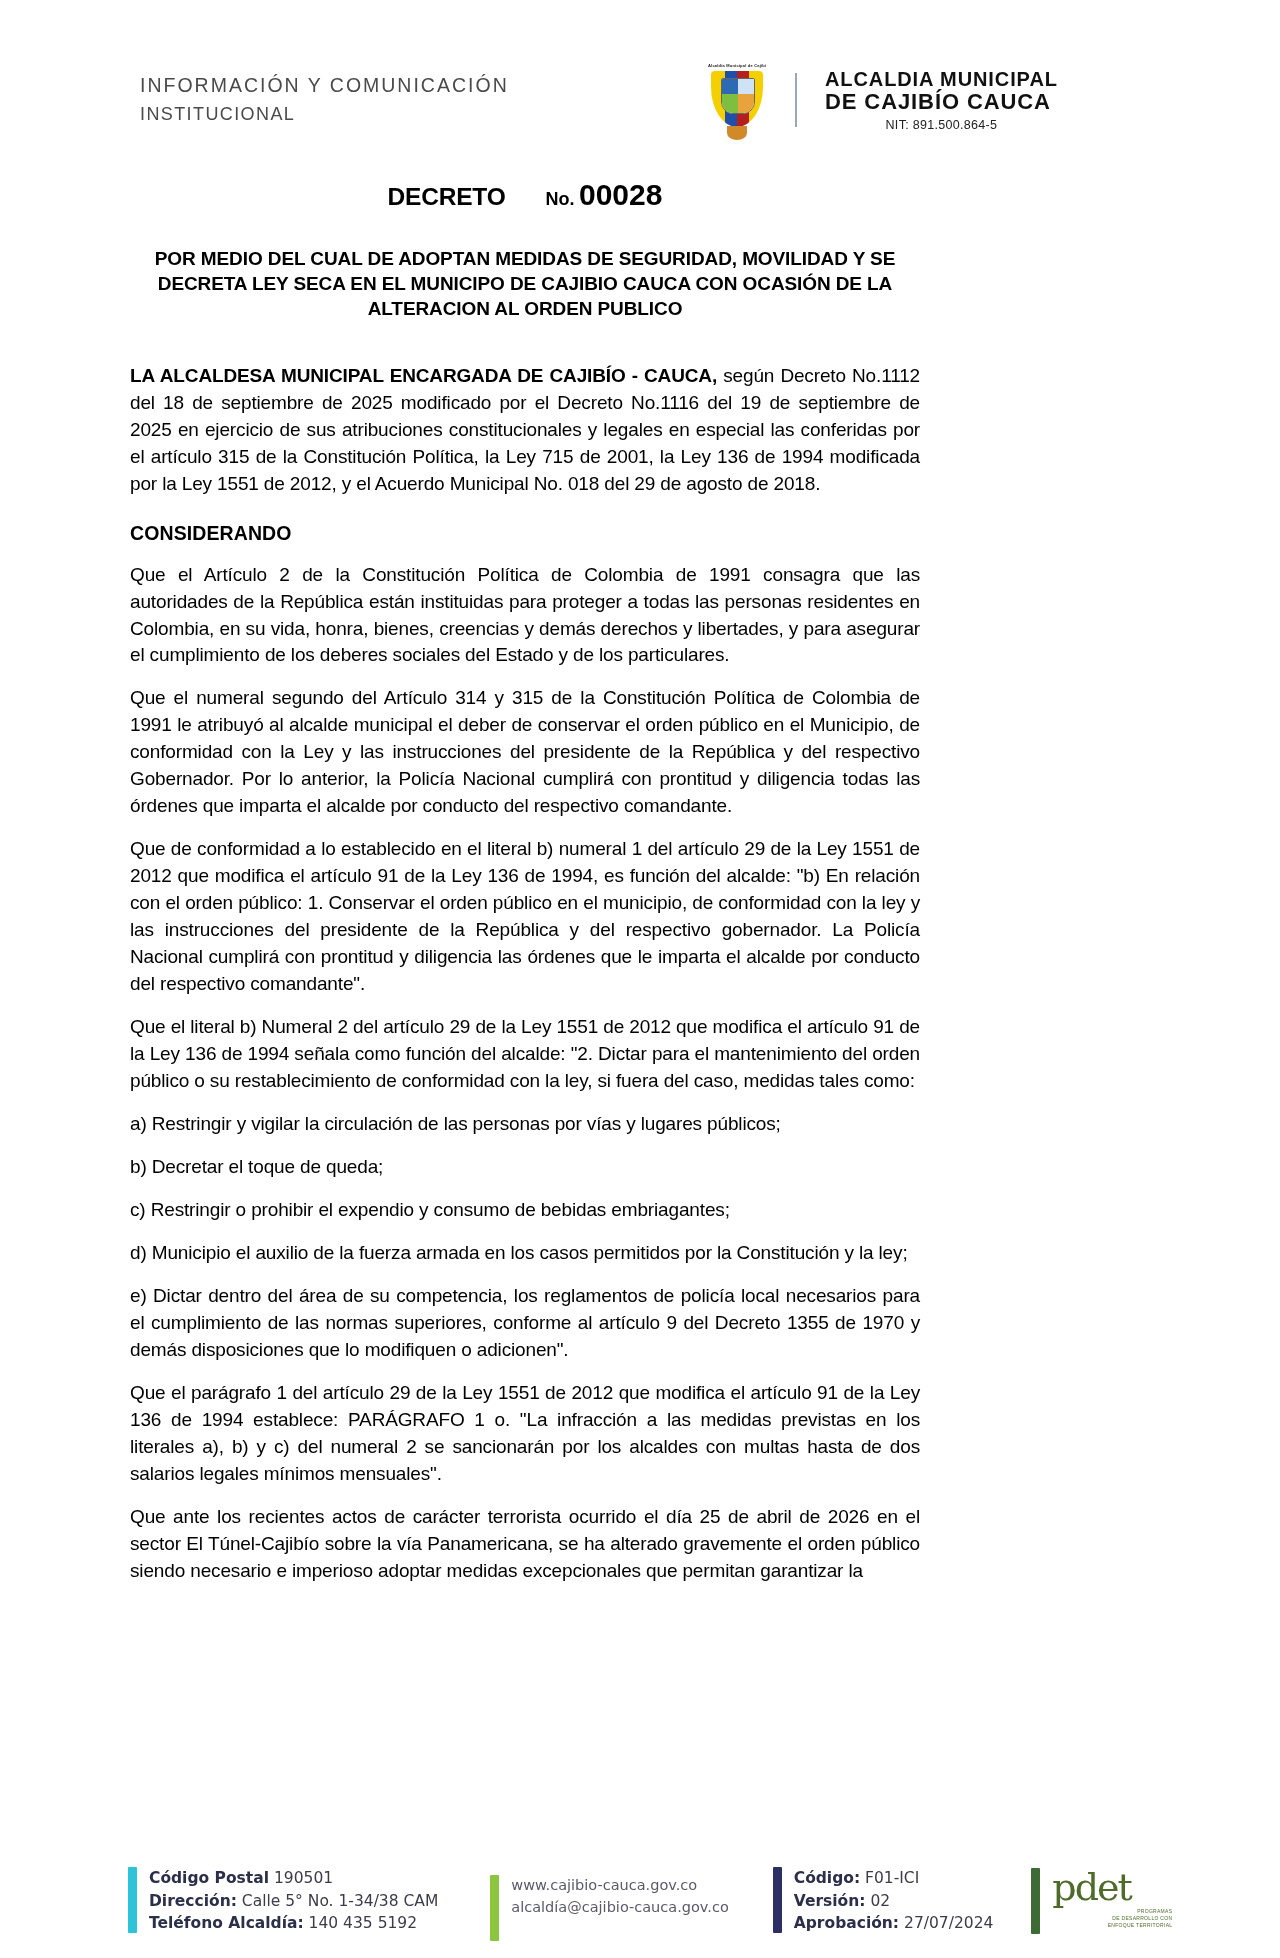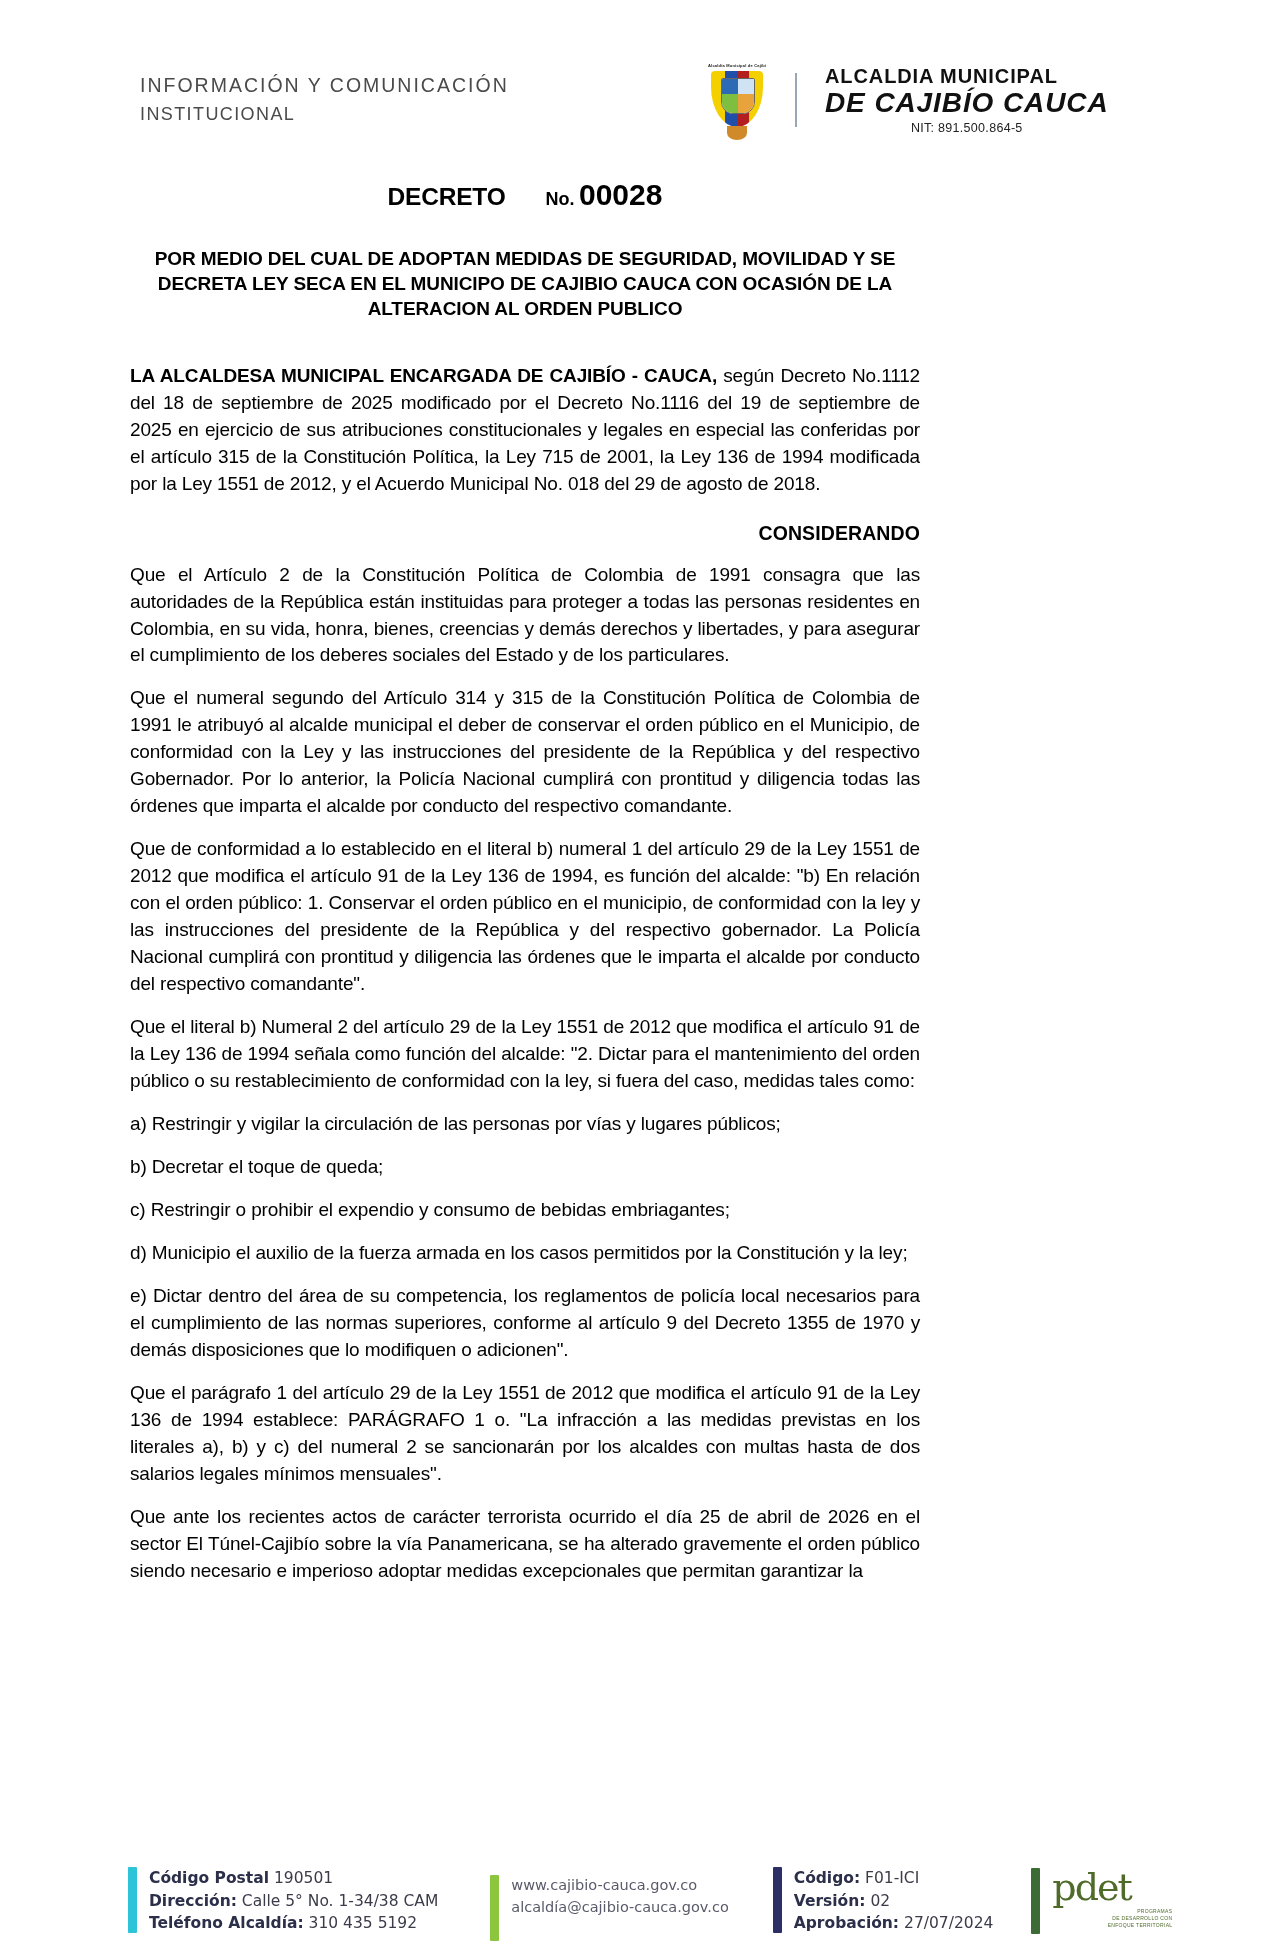--- a/index.html
+++ b/index.html
@@ -127,27 +127,26 @@
   .hdr-text { flex: 0 0 auto; }
   .hdr-text .t1 {
     font-size: 20px;
     font-weight: 800;
     letter-spacing: .9px;
     line-height: 1.12;
     color: #111;
     white-space: nowrap;
   }
   .hdr-text .t2 {
-    font-size: 28px;
+    font-size: 22px;
     font-weight: 800;
     letter-spacing: .9px;
     line-height: 1.12;
     color: #111;
     white-space: nowrap;
-    font-style: italic;
   }
   .hdr-text .t3 {
     font-size: 12.5px;
     font-weight: 400;
     letter-spacing: .3px;
     color: #222;
     text-align: center;
     margin-top: 3px;
     white-space: nowrap;
   }
@@ -202,21 +201,21 @@
     text-align: justify;
     font-size: 19px;
     line-height: 1.42;
     margin: 0 0 16px 0;
     letter-spacing: -0.15px;
   }
   p.first-p { margin-top: 42px; }
   p.body-p b { font-weight: bold; }
 
   .considerando {
-    text-align: right;
+    text-align: left;
     font-size: 19.5px;
     font-weight: bold;
     margin: 24px 0 17px 0;
     letter-spacing: 0.1px;
   }
 
   
   .footer {
     position: absolute;
     left: 128px;
@@ -355,21 +354,21 @@
         <div>
           <b>Código Postal</b>
           <span>190501</span>
         </div>
         <div>
           <b>Dirección:</b>
           <span>Calle 5° No. 1-34/38 CAM</span>
         </div>
         <div>
           <b>Teléfono Alcaldía:</b>
-          <span>310 435 5192</span>
+          <span>140 435 5192</span>
         </div>
       </div>
     </div>
 
     <div class="fcol f2">
       <div class="fbar green"></div>
       <div class="ftext-center">
         <div>www.cajibio-cauca.gov.co</div>
         <div>alcaldía@cajibio-cauca.gov.co</div>
       </div>

